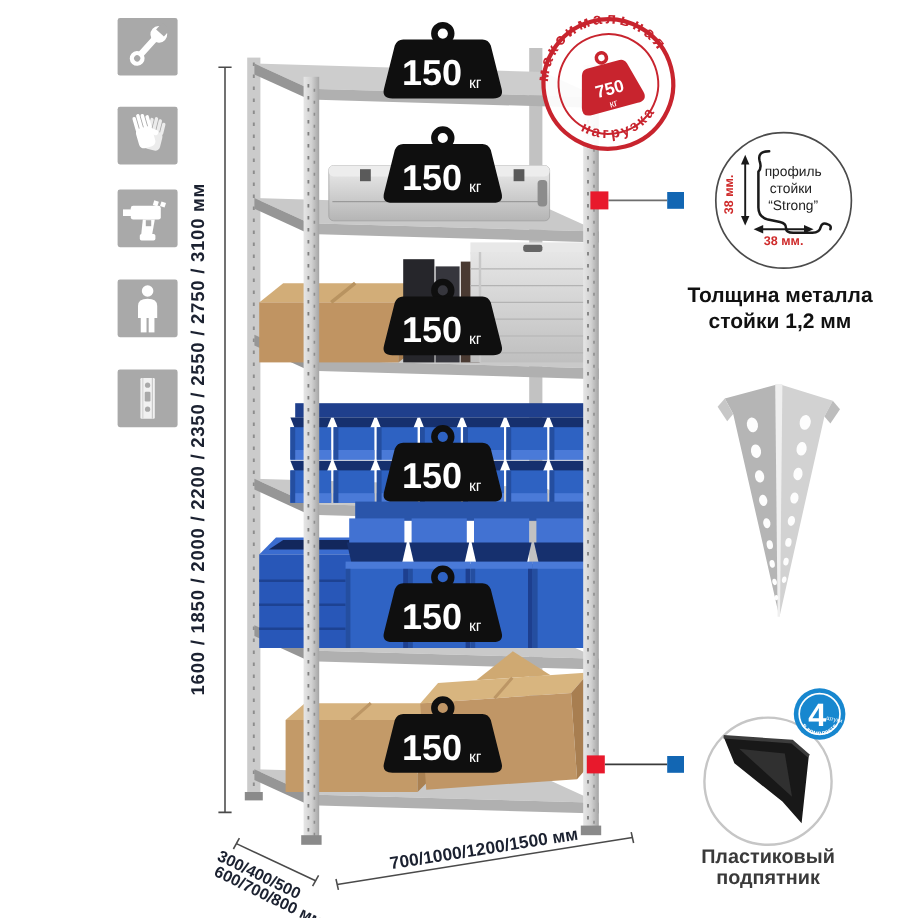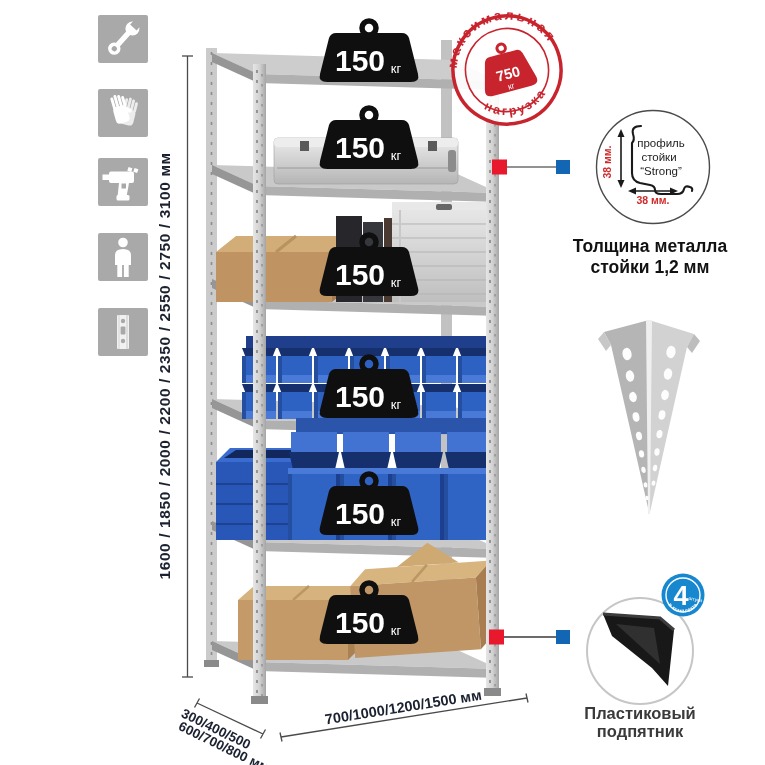--- a/index.html
+++ b/index.html
@@ -1,17 +1,17 @@
 <!DOCTYPE html>
 <html><head>
 <meta charset="utf-8">
 <style>
   html,body{margin:0;padding:0;background:#fff;}
   .stage{position:relative;width:765px;height:765px;background:#ffffff;overflow:hidden;
-         font-family:"Liberation Sans",sans-serif;}
+         font-family:"Liberation Sans",sans-serif;border-radius:20px;}
   .icon-tile{position:absolute;left:98px;width:50px;height:48px;background:#a9a9a9;border-radius:2px;}
   .icon-tile svg{display:block;}
   svg.scene{position:absolute;left:0;top:0;}
   svg text{font-family:"Liberation Sans","DejaVu Sans",sans-serif;}
 </style>
 </head>
 <body>
 
 <div class="stage">
 

